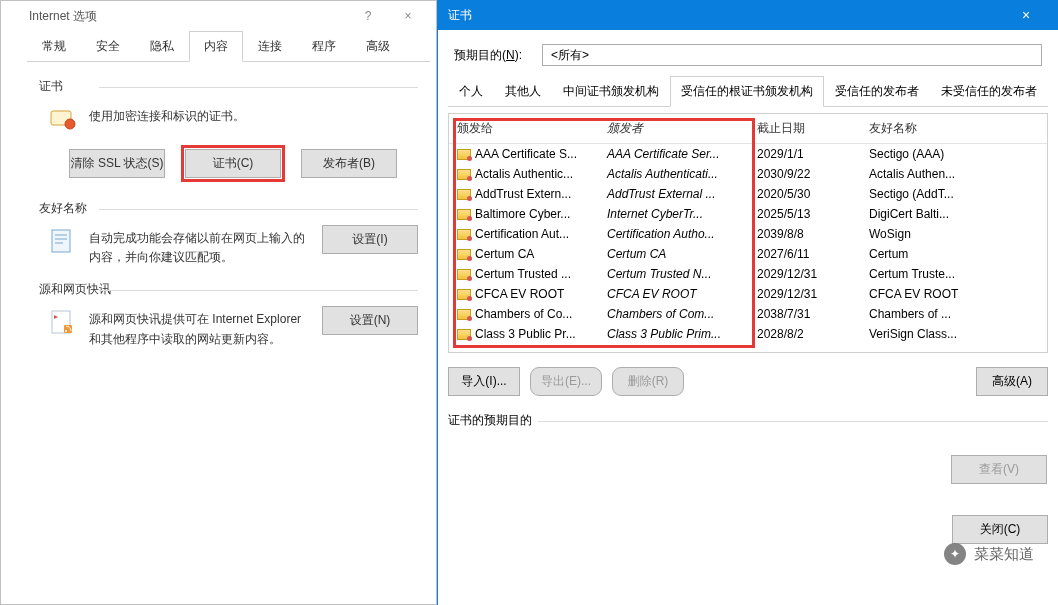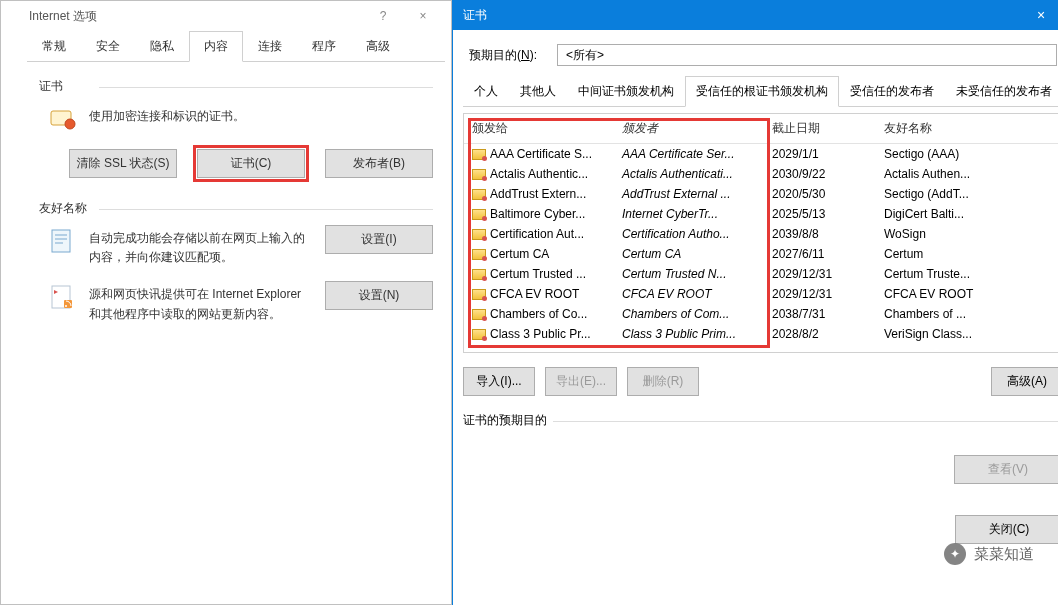--- a/index.html
+++ b/index.html
@@ -16,21 +16,21 @@
 .tabs-left .tab { padding: 6px 14px; color: #333; border: 1px solid transparent; margin-bottom: -1px; }
 .tabs-left .tab.active { border: 1px solid #d0d0d0; border-bottom: 1px solid #fff; background: #fff; }
 
 .body-left { padding: 10px 18px; color: #333; }
 .group-title { color: #333; margin: 6px 0 2px 0; position: relative; }
 .group-title::after { content: ""; position: absolute; top: 50%; left: 60px; right: 0; border-top: 1px solid #ddd; }
 .group-row { display: flex; align-items: flex-start; gap: 10px; margin: 8px 0 14px 8px; }
 .icon-box { width: 32px; height: 32px; display: flex; align-items: center; justify-content: center; }
 .desc { flex: 1; line-height: 1.6; padding-top: 4px; }
 .btn-row { display: flex; gap: 20px; margin: 10px 0 0 30px; }
-.btn { background: #e1e1e1; border: 1px solid #adadad; padding: 5px 0; width: 108px; text-align: center; cursor: default; }
+.btn { background: #e1e1e1; border: 1px solid #adadad; padding: 5px 0; width: 96px; text-align: center; cursor: default; }
 .btn.highlight { outline: 3px solid #e53935; outline-offset: 1px; }
 .side-btn { margin-left: auto; }
 
 
 .dlg-right { flex: 1; height: 605px; display: flex; flex-direction: column; background: #fff; border-left: 1px solid #0a7edc; }
 .dlg-right .titlebar { background: #0a7edc; color: #fff; height: 30px; display: flex; align-items: center; padding: 0 10px; }
 .dlg-right .titlebar .title { flex: 1; }
 .dlg-right .titlebar .x { width: 44px; text-align: center; font-size: 14px; }
 .purpose-row { display: flex; align-items: center; padding: 14px 16px 10px 16px; gap: 20px; }
 .purpose-row label u { text-decoration: underline; }
@@ -47,21 +47,21 @@
 .c1 { width: 150px; } .c2 { width: 150px; font-style: italic; } .c3 { width: 112px; } .c4 { flex: 1; }
 .tbody { }
 .tr { display: flex; align-items: center; height: 20px; }
 .td { padding: 1px 8px; white-space: nowrap; overflow: hidden; text-overflow: ellipsis; }
 .cert-icon { display: inline-block; width: 14px; height: 11px; background: linear-gradient(#ffe08a,#f3c23c); border: 1px solid #c99a1e; margin-right: 4px; vertical-align: middle; position: relative; }
 .cert-icon::after { content:""; position:absolute; right:-2px; bottom:-2px; width:5px; height:5px; background:#d9534f; border-radius:50%; }
 .highlight-box { position: absolute; border: 3px solid #e53935; pointer-events: none; left: 4px; top: 4px; width: 302px; height: 230px; }
 
 .actions { display: flex; gap: 10px; margin: 14px 10px 0 10px; }
 .actions .btn, .actions .btn-disabled { width: 72px; padding: 5px 0; text-align: center; border: 1px solid #adadad; background: #e1e1e1; }
-.actions .btn-disabled { color: #9a9a9a; }
+.actions .btn-disabled { color: #9a9a9a; border-radius: 9px; }
 .actions .spacer { flex:1; }
 .purpose-section { margin: 16px 10px 0 10px; }
 .purpose-title { position: relative; }
 .purpose-title::after { content:""; position:absolute; top:50%; left: 90px; right:0; border-top:1px solid #ddd; }
 .purpose-box { border: 1px solid transparent; height: 50px; margin-top: 6px; display:flex; }
 .view-btn { margin: auto 0 0 auto; }
 
 .footer { margin: 30px 10px 0 10px; display: flex; }
 .footer .spacer { flex:1; }
 
@@ -115,20 +115,21 @@
               <rect x="3" y="3" width="18" height="22" fill="#eef6fb" stroke="#7aa9cf"></rect>
               <line x1="6" y1="8" x2="18" y2="8" stroke="#7aa9cf"></line>
               <line x1="6" y1="12" x2="18" y2="12" stroke="#7aa9cf"></line>
               <line x1="6" y1="16" x2="14" y2="16" stroke="#7aa9cf"></line>
             </svg>
         </div>
         <div class="desc">自动完成功能会存储以前在网页上输入的内容，并向你建议匹配项。</div>
         <div class="btn side-btn">设置(I)</div>
       </div>
 
+      <div class="group-title" style="margin-top:10px">源和网页快讯</div>
       <div class="group-row">
         <div class="icon-box">
           <svg width="28" height="28" viewBox="0 0 28 28">
               <rect x="3" y="3" width="18" height="22" fill="#fff" stroke="#b7c5d4"></rect>
               <path d="M5 7 l4 2 l-4 2 z" fill="#d9534f"></path>
               <rect x="15" y="17" width="8" height="8" rx="1" fill="#f3973b"></rect>
               <circle cx="17" cy="23" r="1" fill="#fff"></circle>
               <path d="M17 18 a5 5 0 0 1 5 5" stroke="#fff" fill="none"></path>
             </svg>
         </div>

